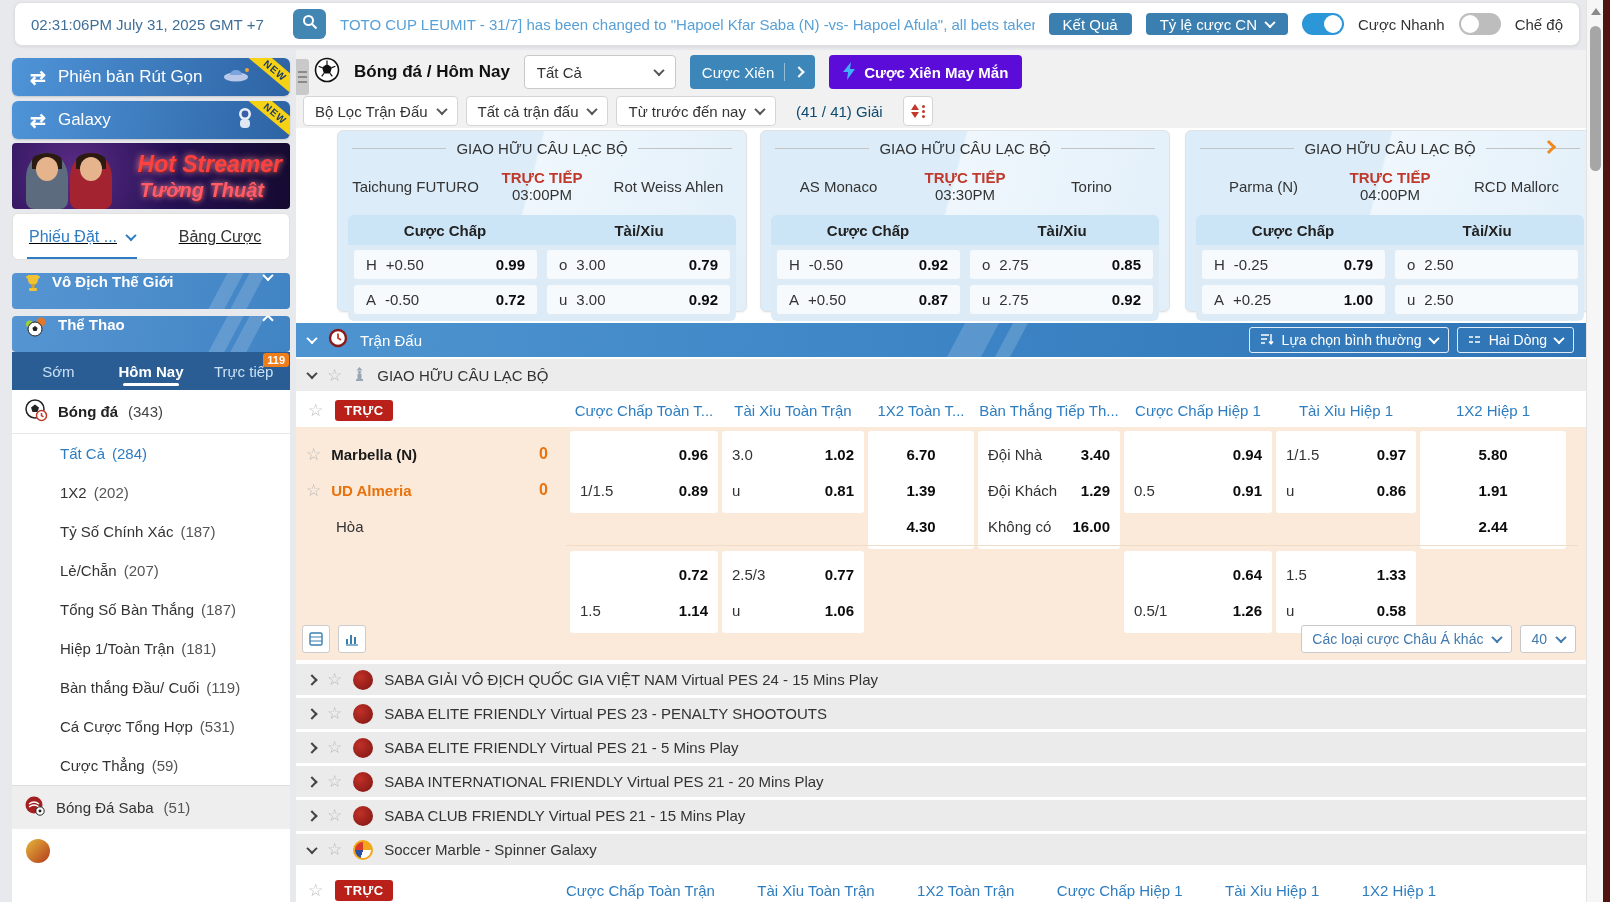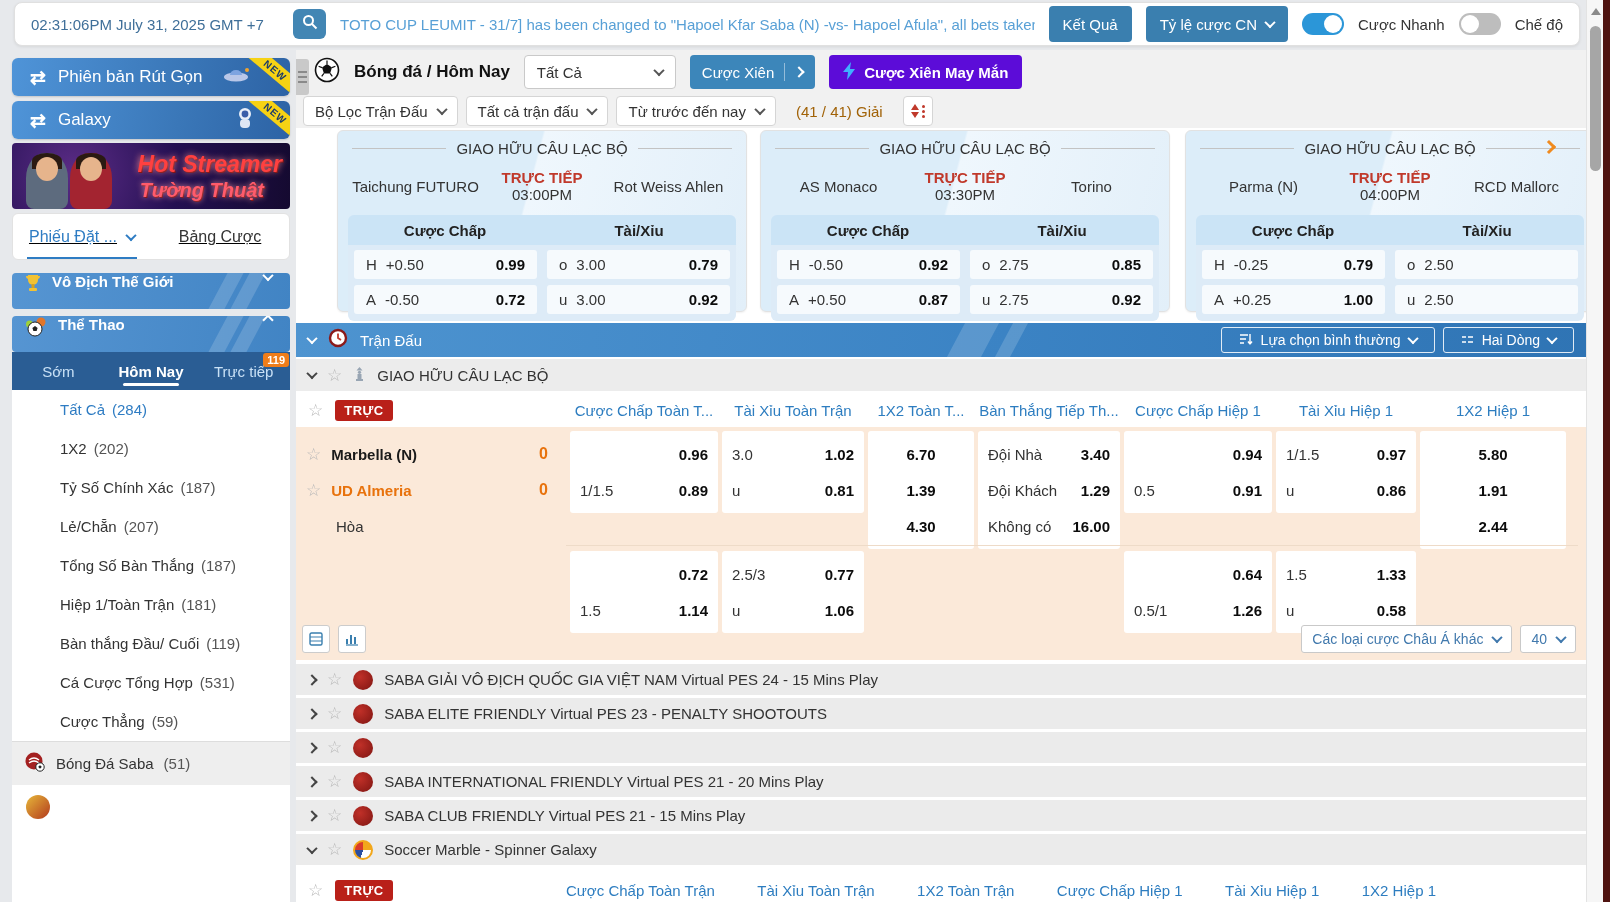--- a/index.html
+++ b/index.html
@@ -11,21 +11,21 @@
   .chev { display:inline-block; width:8px; height:8px; border-right:2px solid currentColor; border-bottom:2px solid currentColor; transform:rotate(45deg) translate(-1px,-1px); }
   .chev.r { transform:rotate(-45deg); }
   .chev.u { transform:rotate(225deg); }
   .star { color:#b9b9b9; font-size:17px; line-height:1; }
 
   
   .topbar { position:absolute; left:14px; top:2px; width:1566px; height:44px; background:#fff; border:1px solid #e0e0e0; border-radius:8px; box-shadow:0 1px 3px rgba(0,0,0,.08); display:flex; align-items:center; gap:14px; padding:0 16px; }
   .tb-time { color:#3f6f99; font-size:15px; width:248px; flex:0 0 auto; }
   .tb-search { width:33px; height:30px; background:#4286b4; border-radius:6px; display:flex; align-items:center; justify-content:center; flex:0 0 auto; }
   .tb-marquee { flex:1 1 auto; color:#58a0d6; font-size:15px; white-space:nowrap; overflow:hidden; }
-  .btn-steel { background:#3a7faf; color:#fff; font-size:15px; height:36px; border-radius:4px; padding:0 14px; display:flex; align-items:center; gap:9px; flex:0 0 auto; }
+  .btn-steel { background:#3a7faf; color:#fff; font-size:15px; height:22px; border-radius:4px; padding:0 14px; display:flex; align-items:center; gap:9px; flex:0 0 auto; }
   .tgl { width:42px; height:22px; border-radius:11px; position:relative; flex:0 0 auto; }
   .tgl .knob { position:absolute; top:2px; width:18px; height:18px; border-radius:50%; background:#fff; }
   .tgl.on { background:#2b96d8; } .tgl.on .knob { right:2px; }
   .tgl.off { background:#bdbdbd; } .tgl.off .knob { left:2px; }
   .tb-lbl { color:#333; font-size:15px; flex:0 0 auto; }
 
   
   .sidebar { position:absolute; left:12px; top:57px; width:278px; height:845px; }
   .side-btn { position:absolute; left:0; width:278px; height:38px; border-radius:6px; background:linear-gradient(100deg,#4f94d8 0%,#3a77b8 60%,#2d63a5 100%); color:#fff; font-size:17px; display:flex; align-items:center; gap:12px; padding-left:18px; overflow:hidden; box-shadow:0 1px 2px rgba(0,0,0,.15); }
   .swap { font-size:19px; font-weight:bold; }
@@ -65,21 +65,21 @@
   .ham i { display:block; height:2px; background:#8a8a8a; }
   .row1 { position:absolute; left:18px; top:4px; height:36px; display:flex; align-items:center; gap:14px; }
   .bc-title { font-size:17px; font-weight:bold; color:#111; }
   .dd { background:#fff; border:1px solid #c9c9c9; border-radius:4px; height:34px; display:flex; align-items:center; justify-content:space-between; padding:0 12px; font-size:15px; color:#333; }
   .dd-sport { width:152px; }
   .btn-parlay { background:#3c86ba; color:#fff; height:34px; border-radius:4px; display:flex; align-items:center; gap:10px; padding:0 12px; font-size:15px; }
   .btn-parlay .sep { width:1px; height:18px; background:rgba(255,255,255,.45); }
   .btn-lucky { background:#5c0cd8; color:#fff; height:34px; border-radius:4px; display:flex; align-items:center; gap:8px; padding:0 14px; font-size:15px; font-weight:bold; }
   .row2 { position:absolute; left:7px; top:46px; height:30px; display:flex; align-items:center; gap:8px; }
   .fbtn { background:#fff; border:1px solid #d5d5d5; border-radius:4px; height:30px; display:flex; align-items:center; gap:10px; padding:0 11px; font-size:15px; color:#333; }
-  .lcount { font-size:15px; color:#a16207; padding:0 12px; }
+  .lcount { font-size:15px; color:#0c4a6e; padding:0 12px; }
   .sortbtn { width:30px; height:30px; background:#fff; border:1px solid #d5d5d5; border-radius:4px; display:flex; align-items:center; justify-content:center; gap:3px; }
   .tri { width:0; height:0; border-left:4px solid transparent; border-right:4px solid transparent; }
   .tri.up { border-bottom:6px solid #c0392b; } .tri.dn { border-top:6px solid #c0392b; }
   .dots i { display:block; width:3px; height:3px; border-radius:50%; background:#c0392b; margin:2px 0; }
 
   
   .card { position:absolute; top:80px; width:410px; height:182px; border:1px solid #e2e2e2; border-radius:6px; box-shadow:0 1px 2px rgba(0,0,0,.06); background:linear-gradient(105deg,#dcedf9 45%,#eff7fd 45.5%,#e2eff9 100%); }
   .card-head { display:flex; align-items:center; gap:10px; padding:9px 14px 0; }
   .card-head .hline { flex:1; height:1px; background:#c3c3c3; }
   .card-league { font-size:15px; color:#333; white-space:nowrap; }
@@ -96,21 +96,21 @@
   .ccell { flex:1; margin:3px 5px; background:#f6fafd; border-radius:3px; height:29px; display:flex; align-items:center; justify-content:space-between; padding:0 12px; font-size:15px; color:#333; }
   .ccell .lbl { display:flex; gap:9px; }
   .ccell .odd { font-weight:bold; color:#0c0c0c; }
   .next-arrow { position:absolute; top:88px; left:1248px; color:#f08a1e; font-weight:bold; }
   .next-arrow .chev { width:10px; height:10px; border-width:3px; }
 
   
   .tbar { position:absolute; left:0; top:273px; width:100%; height:34px; background:linear-gradient(95deg,#4e94d0,#3b83c4 55%,#2f74b4); color:#fff; display:flex; align-items:center; gap:12px; padding:0 12px; overflow:hidden; }
   .tbar .stripe { position:absolute; top:-4px; bottom:-4px; background:rgba(255,255,255,.16); transform:skewX(-28deg); }
   .tbar-title { font-size:15px; }
-  .tbar-btn { border:1px solid rgba(255,255,255,.85); border-radius:3px; height:26px; display:flex; align-items:center; gap:8px; padding:0 17px; font-size:14px; color:#fff; }
+  .tbar-btn { border:1px solid rgba(255,255,255,.85); border-radius:3px; height:26px; display:flex; align-items:center; gap:8px; padding:0 10px; font-size:14px; color:#fff; }
   .tbar-right { margin-left:auto; display:flex; gap:8px; }
 
   
   .secrow { position:absolute; left:0; top:309px; width:100%; height:32px; background:#ececec; display:flex; align-items:center; gap:11px; padding:0 12px; font-size:15px; color:#333; }
   .grid8 { display:grid; grid-template-columns:264px 148px 142px 106px 142px 148px 140px 146px; column-gap:4px; align-items:center; padding-left:6px; }
   .hdrrow { position:absolute; left:0; top:343px; width:100%; height:34px; background:#fff; }
   .hcol { color:#2d7dc0; font-size:15px; text-align:center; white-space:nowrap; overflow:hidden; text-overflow:ellipsis; }
   .hteam { display:flex; align-items:center; gap:12px; padding-left:6px; }
   .badge-truc { background:#b92019; color:#fff; font-weight:bold; font-size:13px; padding:3px 9px; border-radius:3px; letter-spacing:.5px; }
   .peach { position:absolute; left:0; top:377px; width:100%; height:233px; background:#fbe9d9; }
@@ -258,20 +258,30 @@
       <div class="st act">
           <span>Hôm Nay</span>
         </div>
       <div class="st">
           <span>Trực tiếp</span>
           <span class="badge-live">119</span>
         </div>
     </div>
 
     <div class="menu">
+      <div class="m-foot">
+        <span><svg width="24" height="24" viewBox="0 0 24 24">
+              <circle cx="11" cy="11" r="9" fill="#fff" stroke="#222" stroke-width="1.5"></circle>
+              <path d="M11 6.5l4 2.9-1.5 4.6h-5L7 9.4z" fill="#222"></path>
+              <circle cx="17.5" cy="17.5" r="5" fill="#fff" stroke="#c0392b" stroke-width="1.5"></circle>
+              <path d="M17.5 15v2.7l2 1.2" stroke="#c0392b" stroke-width="1.5" fill="none"></path>
+            </svg></span>
+        <span>Bóng đá</span>
+        <span style="font-weight:normal;color:#444">(343)</span>
+      </div>
       <div class="m-item sel">
           <span>Tất Cả</span>
           <span class="cnt">(284)</span>
         </div>
       <div class="m-item">
           <span>1X2</span>
           <span class="cnt">(202)</span>
         </div>
       <div class="m-item">
           <span>Tỷ Số Chính Xác</span>
@@ -764,20 +774,21 @@
     <div class="lrow" style="top:648px">
       <i class="chev r"></i>
         <span class="star">☆</span>
       <span class="cicon" style="background:radial-gradient(circle at 35% 35%,#c03028,#7e1512)"></span>
       <span>SABA ELITE FRIENDLY Virtual PES 23 - PENALTY SHOOTOUTS</span>
     </div>
     <div class="lrow" style="top:682px">
       <i class="chev r"></i>
         <span class="star">☆</span>
       <span class="cicon" style="background:radial-gradient(circle at 35% 35%,#c03028,#7e1512)"></span>
+      <span>SABA ELITE FRIENDLY Virtual PES 21 - 5 Mins Play</span>
     </div>
     <div class="lrow" style="top:716px">
       <i class="chev r"></i>
         <span class="star">☆</span>
       <span class="cicon" style="background:radial-gradient(circle at 35% 35%,#c03028,#7e1512)"></span>
       <span>SABA INTERNATIONAL FRIENDLY Virtual PES 21 - 20 Mins Play</span>
     </div>
     <div class="lrow" style="top:750px">
       <i class="chev r"></i>
         <span class="star">☆</span>

